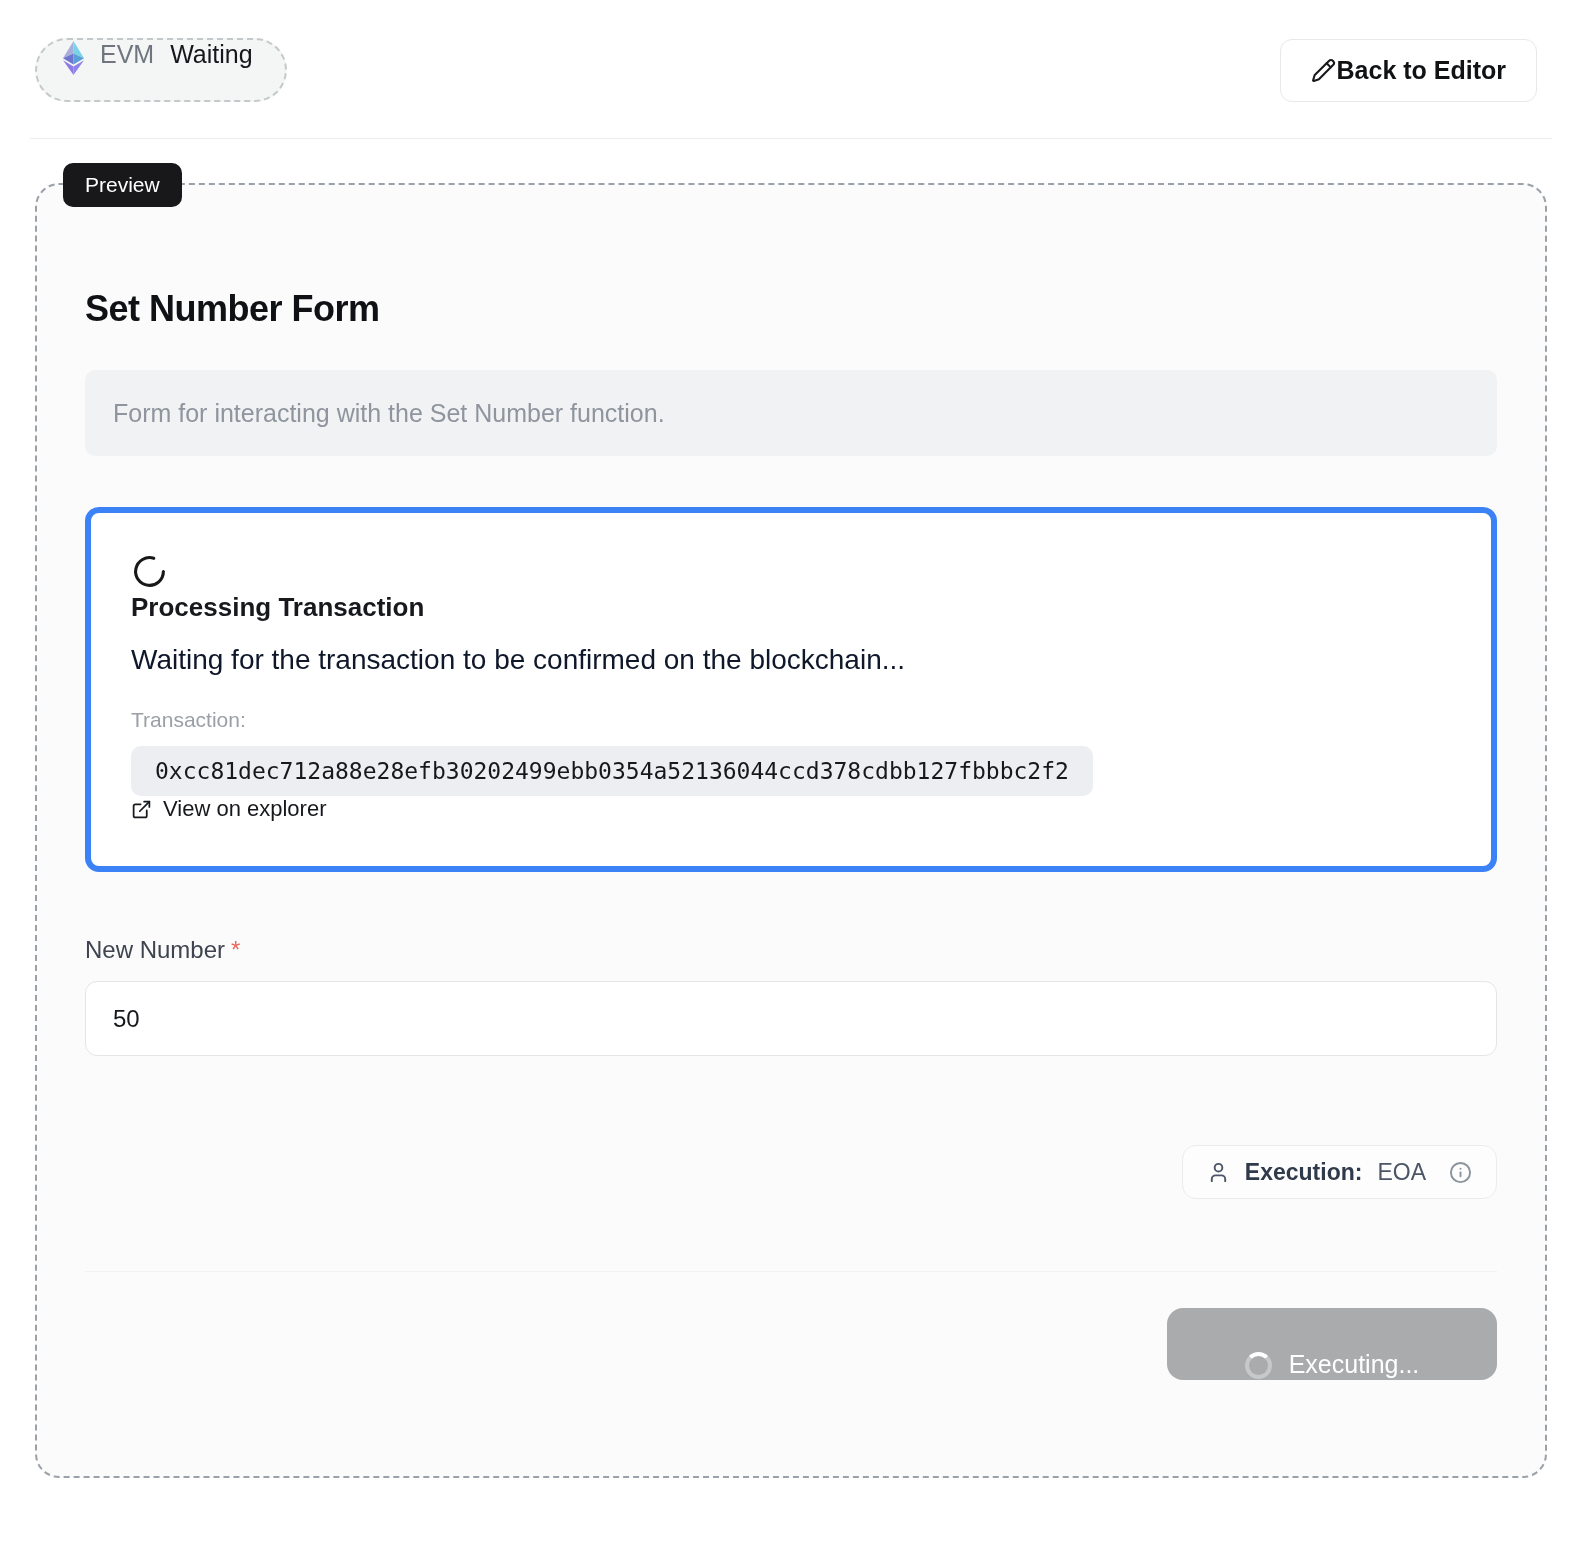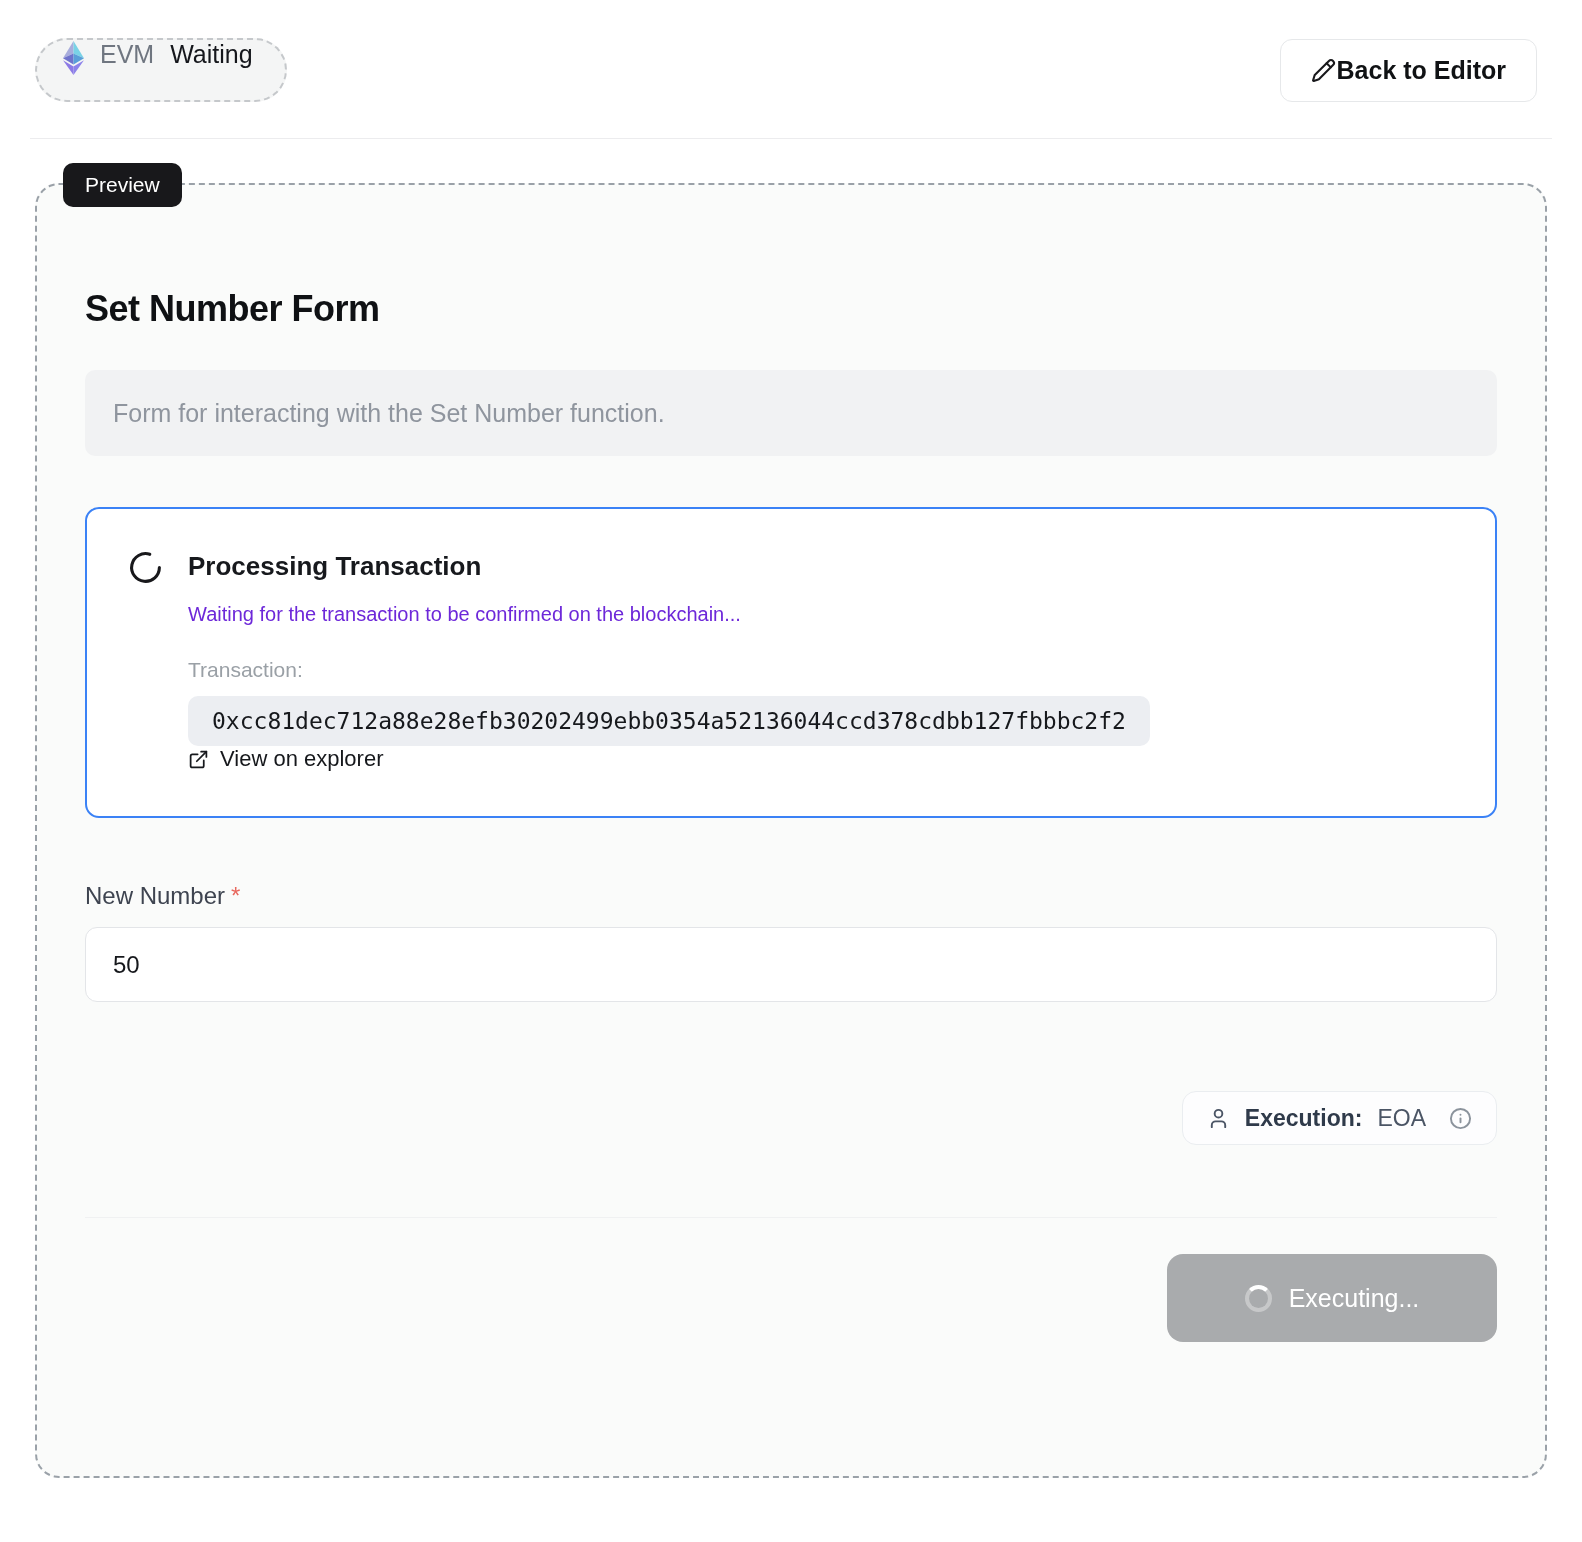--- a/index.html
+++ b/index.html
@@ -58,29 +58,29 @@
   .form-desc{
     margin-top:40px;
     background:#f1f2f3; border-radius:10px;
     padding:30px 28px;
     font-size:25px; line-height:26px; color:#8f959e;
   }
 
   
   .status-card{
     margin-top:51px;
-    background:#fff; border:2px solid #3b82f6; border-radius:14px;
+    background:#fff; border:6px solid #3b82f6; border-radius:14px;
     padding:40px 40px 44px;
-    display:flex; align-items:flex-start;
+    display:flex; align-items:flex-start;flex-direction:column;
   }
   .status-icon{ width:37px; height:37px; margin-right:24px; flex:none; }
   .status-icon svg{ width:37px; height:37px; stroke:#18181b; }
   .status-body{ min-width:0; }
   .status-title{ font-size:26px; font-weight:600; color:#17191d; padding-top:2px; }
-  .status-msg{ margin-top:21px; font-size:20px; color:#6d28d9; }
+  .status-msg{ margin-top:21px; font-size:28px; color:#0f172a; }
   .tx-label{ margin-top:32px; font-size:21px; color:#9aa0a6; }
   .tx-hash{
     display:inline-block; margin-top:14px;
     background:#eceef2; border-radius:10px;
     padding:0 24px; height:50px; line-height:50px;
     font-family:"DejaVu Sans Mono", monospace;
     font-size:23px; color:#16181c; white-space:nowrap;
   }
   .explorer-link{
     display:flex; align-items:center; gap:11px;
@@ -111,25 +111,25 @@
   .info-glyph{ margin-left:8px; cursor:pointer; }
   .info-glyph svg{ stroke:#8b939c; }
   .exec-label{ font-size:23px; font-weight:600; color:#2f3a4a; }
   .exec-value{ font-size:23px; color:#4b5565; }
 
   .bottom-divider{ margin-top:72px; border-top:1px solid #f0f1f2; }
 
   
   .submit-row{ margin-top:36px; display:flex; justify-content:flex-end; }
   .submit-btn{
-    width:330px; height:88px;
+    width:330px; height:72px;
     border:none; border-radius:16px;
     background:#a9abad; color:#fff;
     font-size:25px; font-weight:500; font-family:inherit;
-    display:flex; align-items:center; justify-content:center; gap:17px;
+    display:flex; align-items:flex-end; justify-content:center; gap:17px;
   }
   .ring{
     width:27px; height:27px; border-radius:50%;
     border:4px solid rgba(255,255,255,0.35);
     border-top-color:#ffffff;
   }
 </style>
 </head>
 <body>
 

